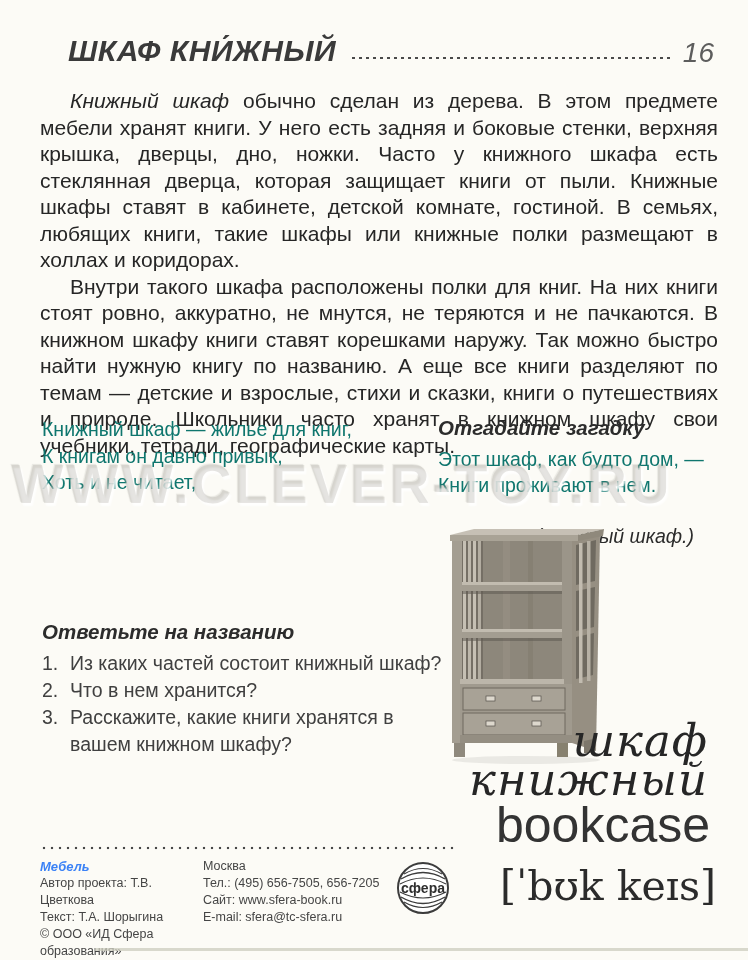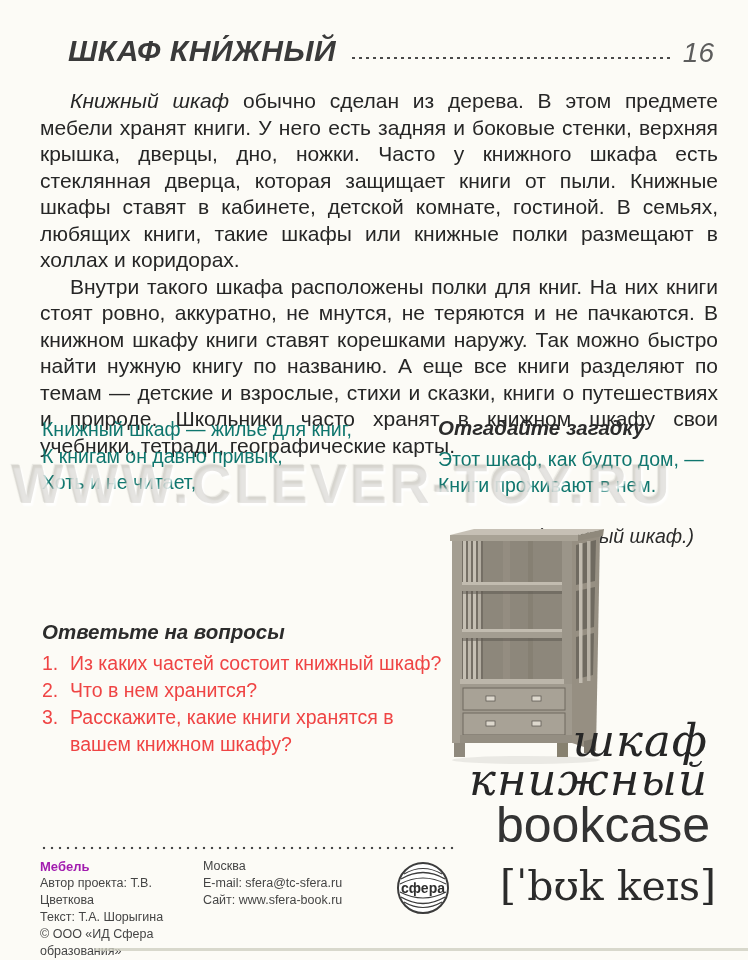--- a/index.html
+++ b/index.html
@@ -55,21 +55,21 @@
     text-shadow:2px 3px 2px rgba(255,255,255,0.85),-1px -1px 1px rgba(140,138,130,0.18);
     pointer-events:none;z-index:6;white-space:nowrap;
   }
   
   .questions{position:absolute;top:620px;left:42px;width:404px;}
   .questions ol{
     margin:2px 0 0 0;padding:0;list-style:none;counter-reset:q;
   }
   .questions li{
     counter-increment:q;position:relative;padding-left:28px;
-    font-size:19.5px;line-height:27px;color:#ef4444;
+    font-size:19.5px;line-height:27px;color:#404040;
   }
   .questions li::before{
     content:counter(q) ".";position:absolute;left:0;top:0;
   }
   
   .figure{position:absolute;top:527px;left:448px;width:160px;height:238px;}
   
   .word-ru{
     position:absolute;right:40px;
     font-family:"DejaVu Serif",serif;font-style:italic;
@@ -92,21 +92,21 @@
   .footer{position:absolute;top:846px;left:40px;width:418px;}
   .footer-dots{
     height:4px;margin-bottom:8px;
     background-image:radial-gradient(circle,#474747 1.3px,transparent 1.6px);
     background-size:8px 4px;background-repeat:repeat-x;background-position:0 50%;
   }
   .footer-cols{display:flex;align-items:flex-start;}
   .fcol{font-size:12.5px;line-height:17px;color:#454545;}
   .fcol.c1{width:163px;}
   .fcol.c2{width:192px;}
-  .f-series{font-weight:bold;font-size:13px;color:#a21caf;}
+  .f-series{font-weight:bold;font-size:13px;color:#3b82f6;font-style:italic;}
   .logo{width:56px;height:56px;margin-top:2px;}
   
   .scan-line{
     position:absolute;left:95px;right:0;bottom:9px;height:3px;
     background:#ccccbe;opacity:.75;
   }
 </style>
 </head>
 <body>
 
@@ -132,21 +132,21 @@
   <div class="riddle">
     <div class="sec-heading">Отгадайте загадку</div>
     <div class="verse-line">Этот шкаф, как будто дом, —</div>
     <div class="verse-line">Книги проживают в нем.</div>
     <div class="riddle-answer">(Книжный шкаф.)</div>
   </div>
 
   <div class="watermark">WWW.CLEVER-TOY.RU</div>
 
   <div class="questions">
-    <div class="sec-heading">Ответьте на вопросы</div>
+    <div class="sec-heading">Ответьте на названию</div>
     <ol>
       <li>Из каких частей состоит книжный шкаф?</li>
       <li>Что в нем хранится?</li>
       <li>Расскажите, какие книги хранятся в вашем книжном шкафу?</li>
     </ol>
   </div>
 
   <div class="figure">
     <svg viewBox="0 0 160 238" width="160" height="238">
       <ellipse cx="78" cy="233" rx="74" ry="4" fill="#000" opacity="0.07"></ellipse>
@@ -208,22 +208,23 @@
     <div class="footer-dots"></div>
     <div class="footer-cols">
       <div class="fcol c1">
         <div class="f-series">Мебель</div>
         <div>Автор проекта: Т.В. Цветкова</div>
         <div>Текст: Т.А. Шорыгина</div>
         <div>© ООО «ИД Сфера образования»</div>
       </div>
       <div class="fcol c2">
         <div>Москва</div>
+        <div>Тел.: (495) 656-7505, 656-7205</div>
+        <div>Сайт: www.sfera-book.ru</div>
         <div>E-mail: sfera@tc-sfera.ru</div>
-        <div>Сайт: www.sfera-book.ru</div>
       </div>
       <svg class="logo" viewBox="0 0 56 56">
         <circle cx="28" cy="28" r="25" fill="#fff" stroke="#3c3c3c" stroke-width="2"></circle>
         <path d="M6,19 Q28,6 50,19" fill="none" stroke="#3c3c3c" stroke-width="1.4"></path>
         <path d="M9,14 Q28,3 47,14" fill="none" stroke="#3c3c3c" stroke-width="1.2"></path>
         <path d="M5,24 Q28,12 51,24" fill="none" stroke="#3c3c3c" stroke-width="1.2"></path>
         <path d="M6,37 Q28,50 50,37" fill="none" stroke="#3c3c3c" stroke-width="1.4"></path>
         <path d="M9,42 Q28,53 47,42" fill="none" stroke="#3c3c3c" stroke-width="1.2"></path>
         <path d="M5,32 Q28,44 51,32" fill="none" stroke="#3c3c3c" stroke-width="1.2"></path>
         <ellipse cx="28" cy="28" rx="24" ry="7.5" fill="#fff"></ellipse>

